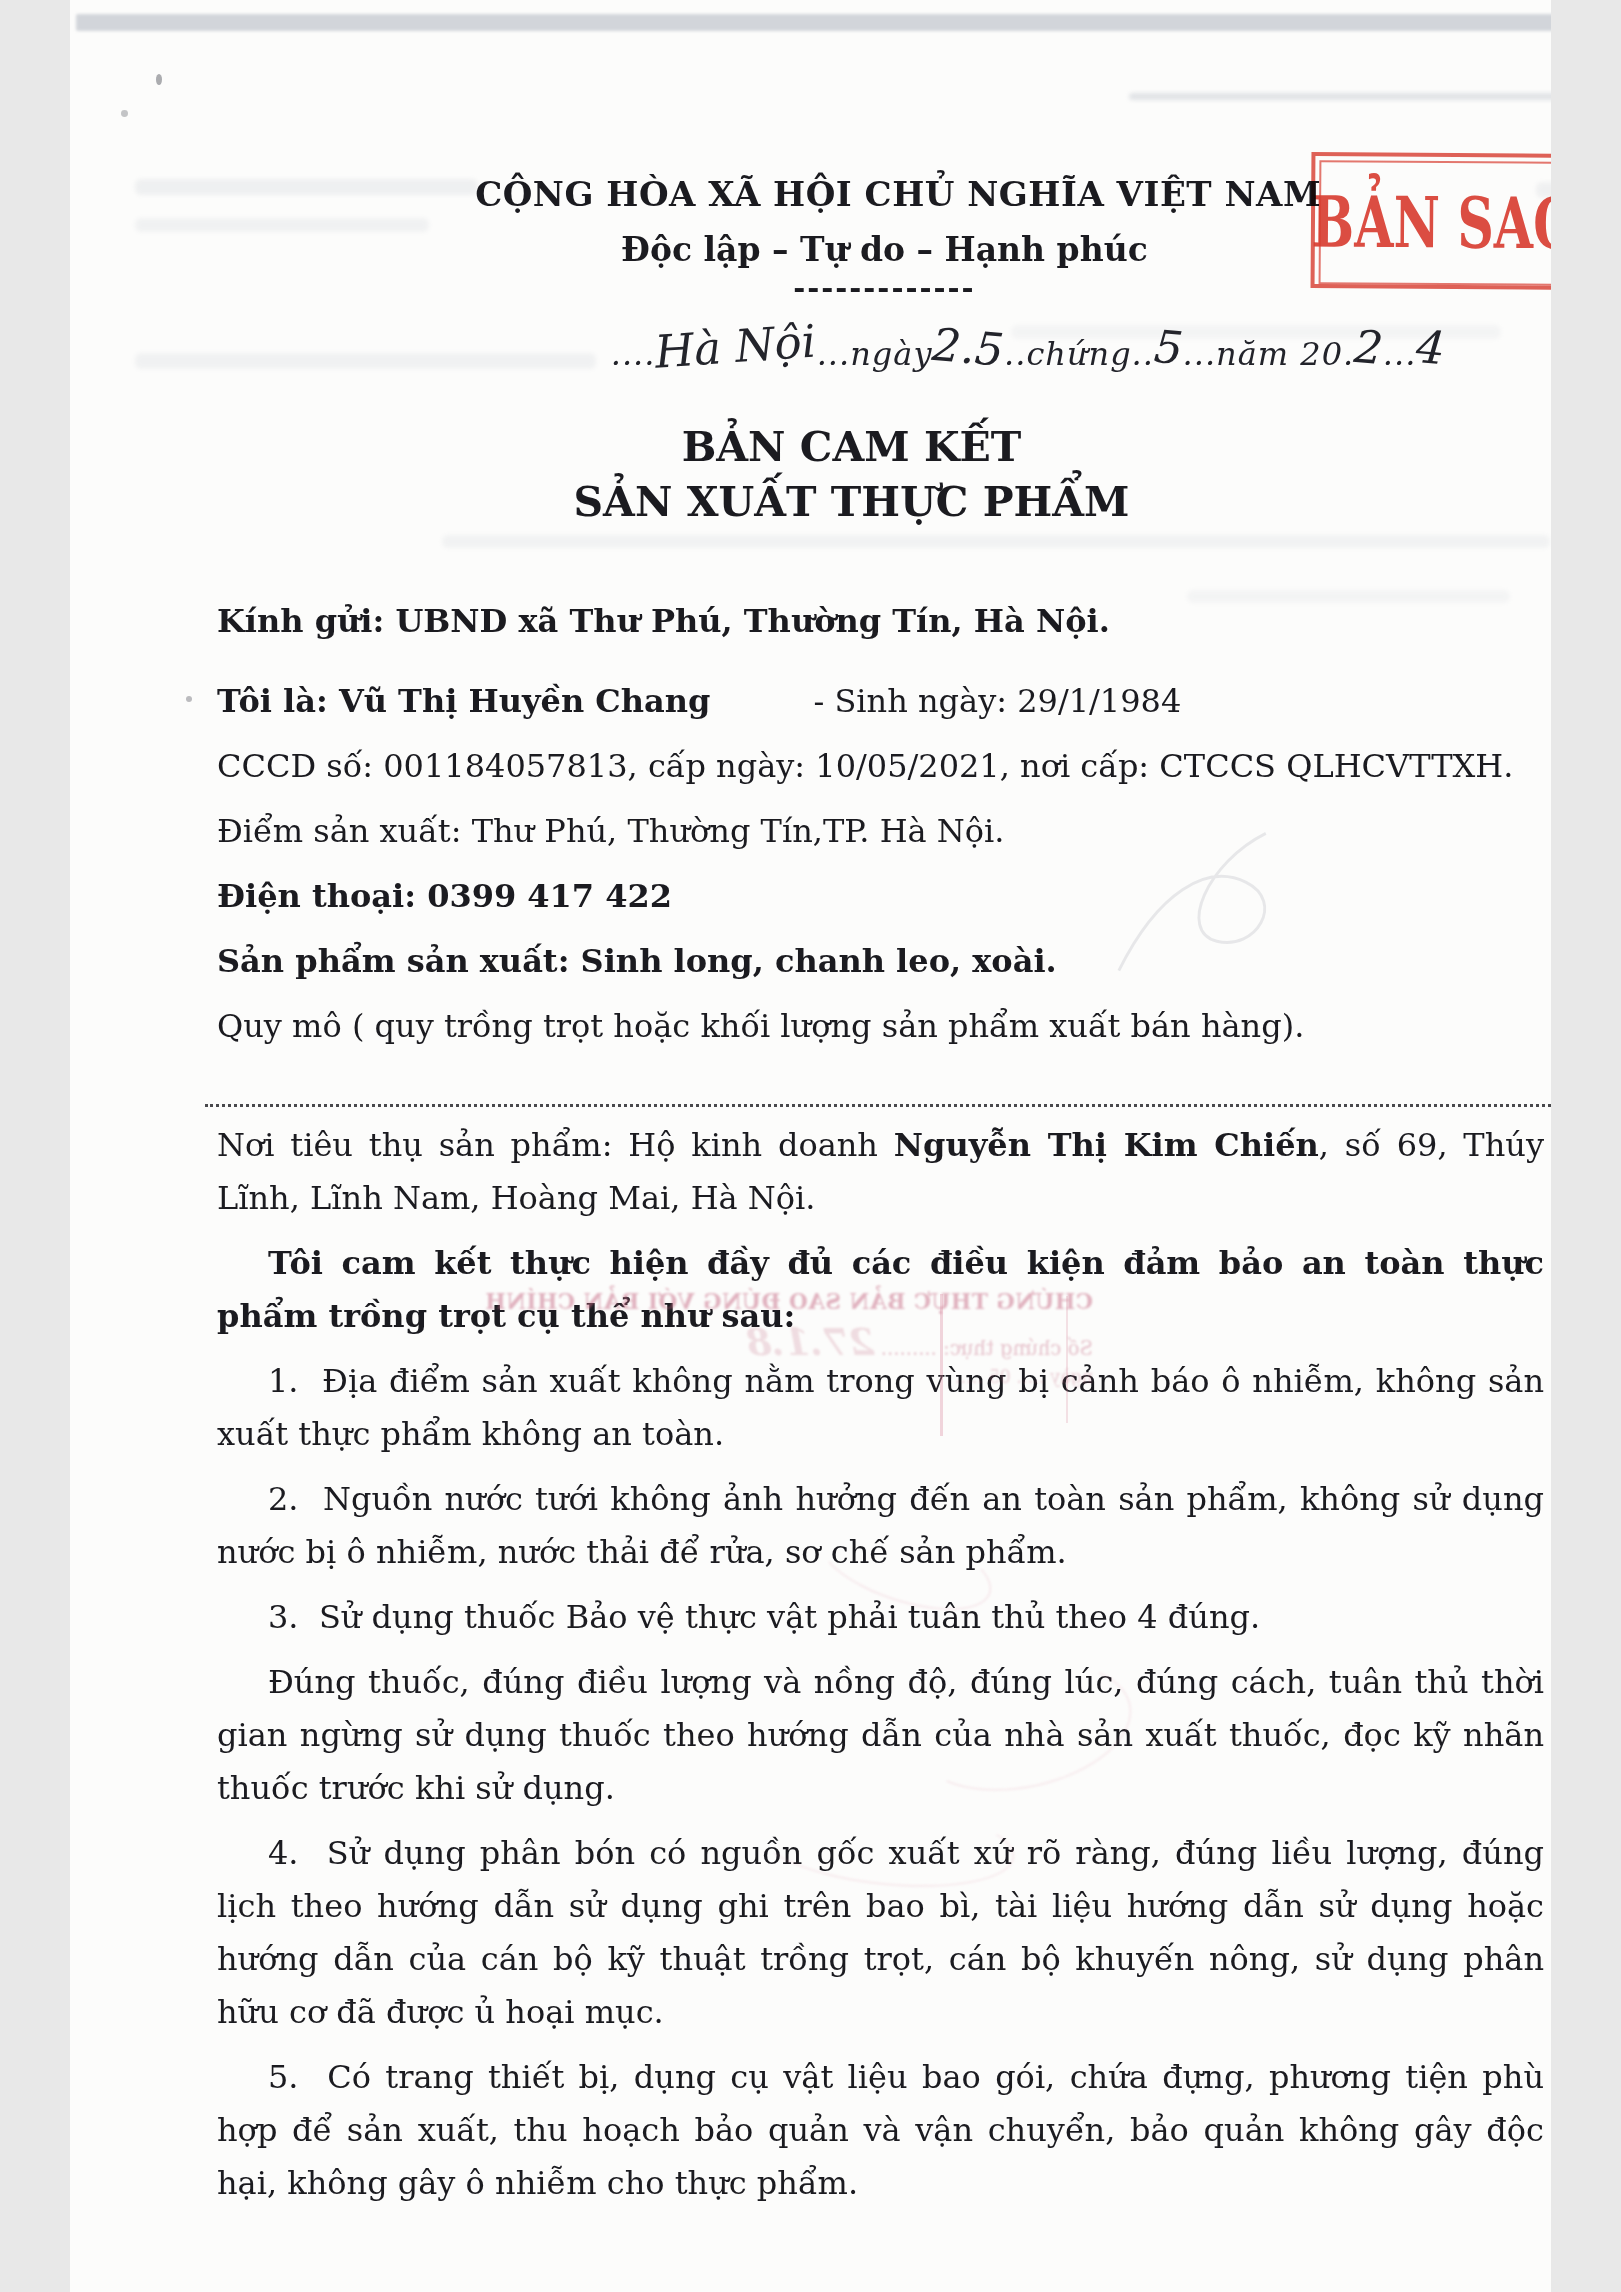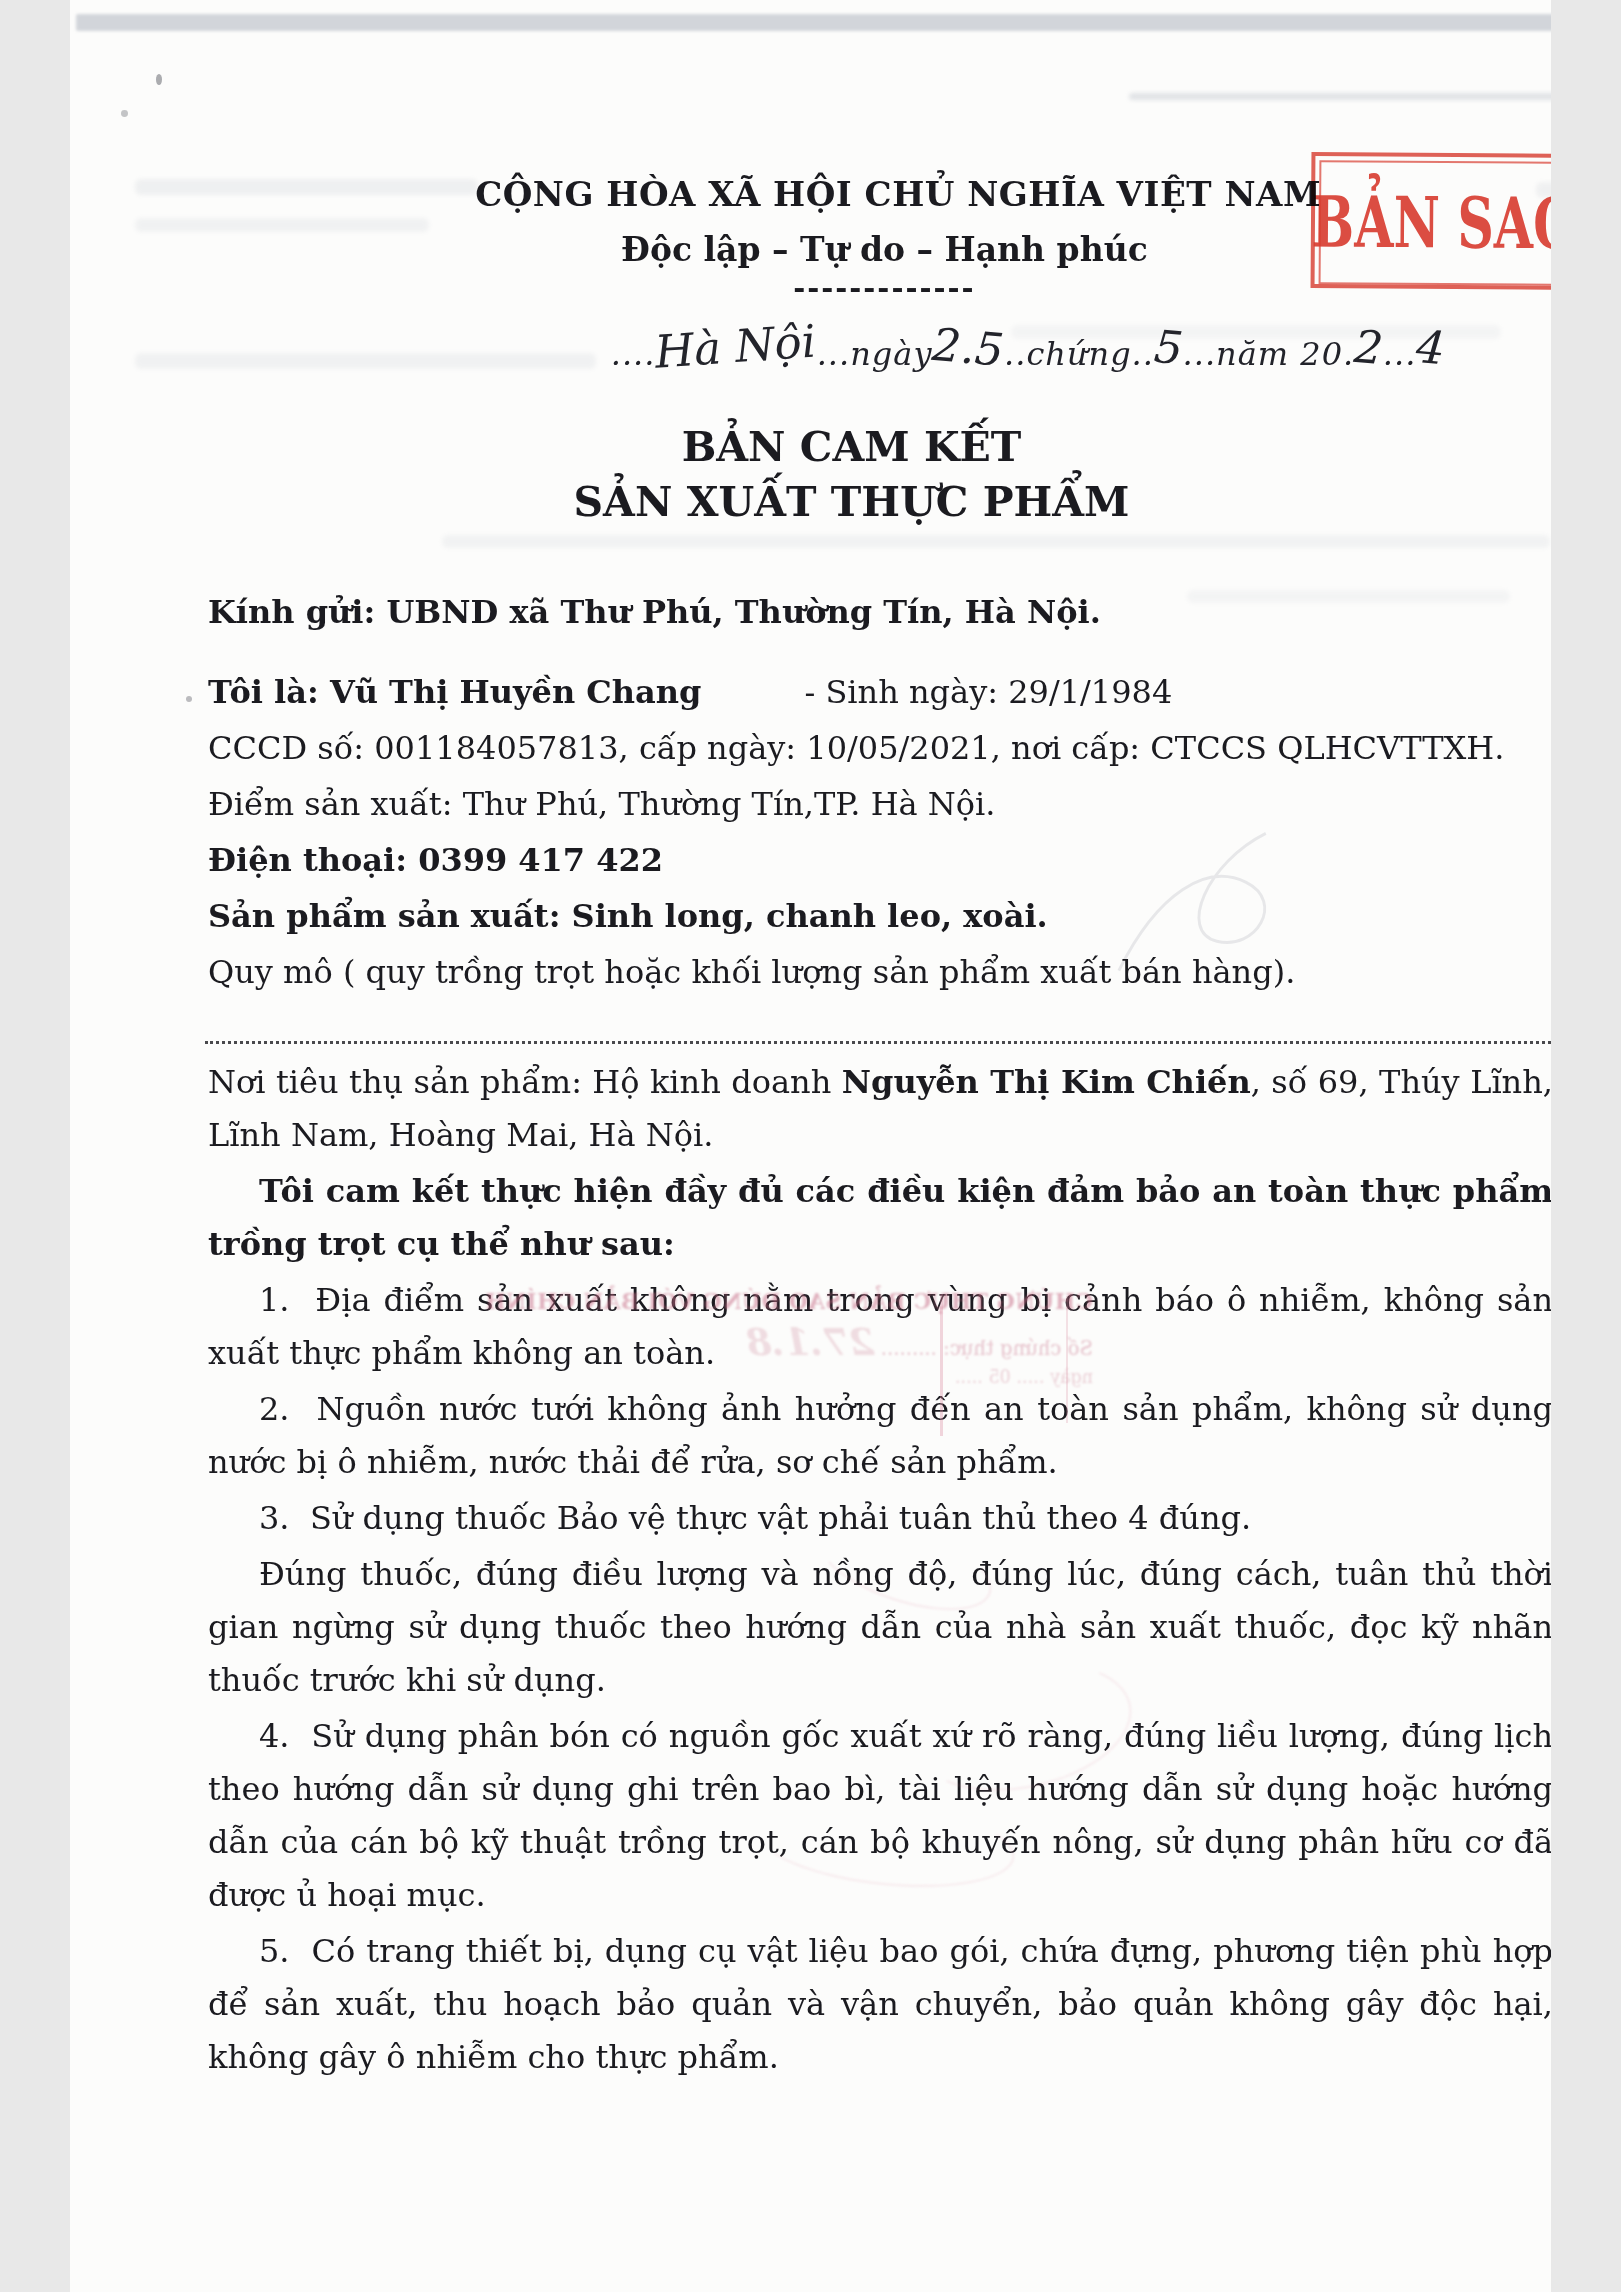--- a/index.html
+++ b/index.html
@@ -38,21 +38,21 @@
   .dateline .p{letter-spacing:1px;}
   .dateline .h{display:inline-block;font-size:45px;font-style:italic;font-weight:400;
     color:#23242b;transform:rotate(-4deg) translateY(-2.9px);}
   .dateline .h.digit{transform:rotate(5deg) translateY(-2px);}
   
   .doc-title{position:absolute;left:0;top:420px;width:1621px;text-align:center;
     transform:translateX(-29px);font-weight:bold;font-size:41px;line-height:55px;}
   
   .body{position:absolute;left:135px;top:583px;width:1351px;
     font-size:32px;line-height:53px;text-align:justify;}
-  .body p{margin:3px;}
+  .body p{margin:12px;}
   .b{font-weight:bold;}
   .bi{font-weight:bold;}
   .gap{margin-bottom:27.4px !important;}
   .indent{text-indent:51px;}
   .sinh{display:inline-block;margin-left:103px;font-weight:normal;}
   .dotted-sep{height:39px;margin-bottom:11.8px;border-bottom:3.9px dotted #2a2a2e;opacity:.85;}
   
   .bleed-pink{
     position:absolute;left:521px;top:1290px;width:502px;
     transform:scaleX(-1);color:#c76d85;filter:blur(0.8px);line-height:1.15;

